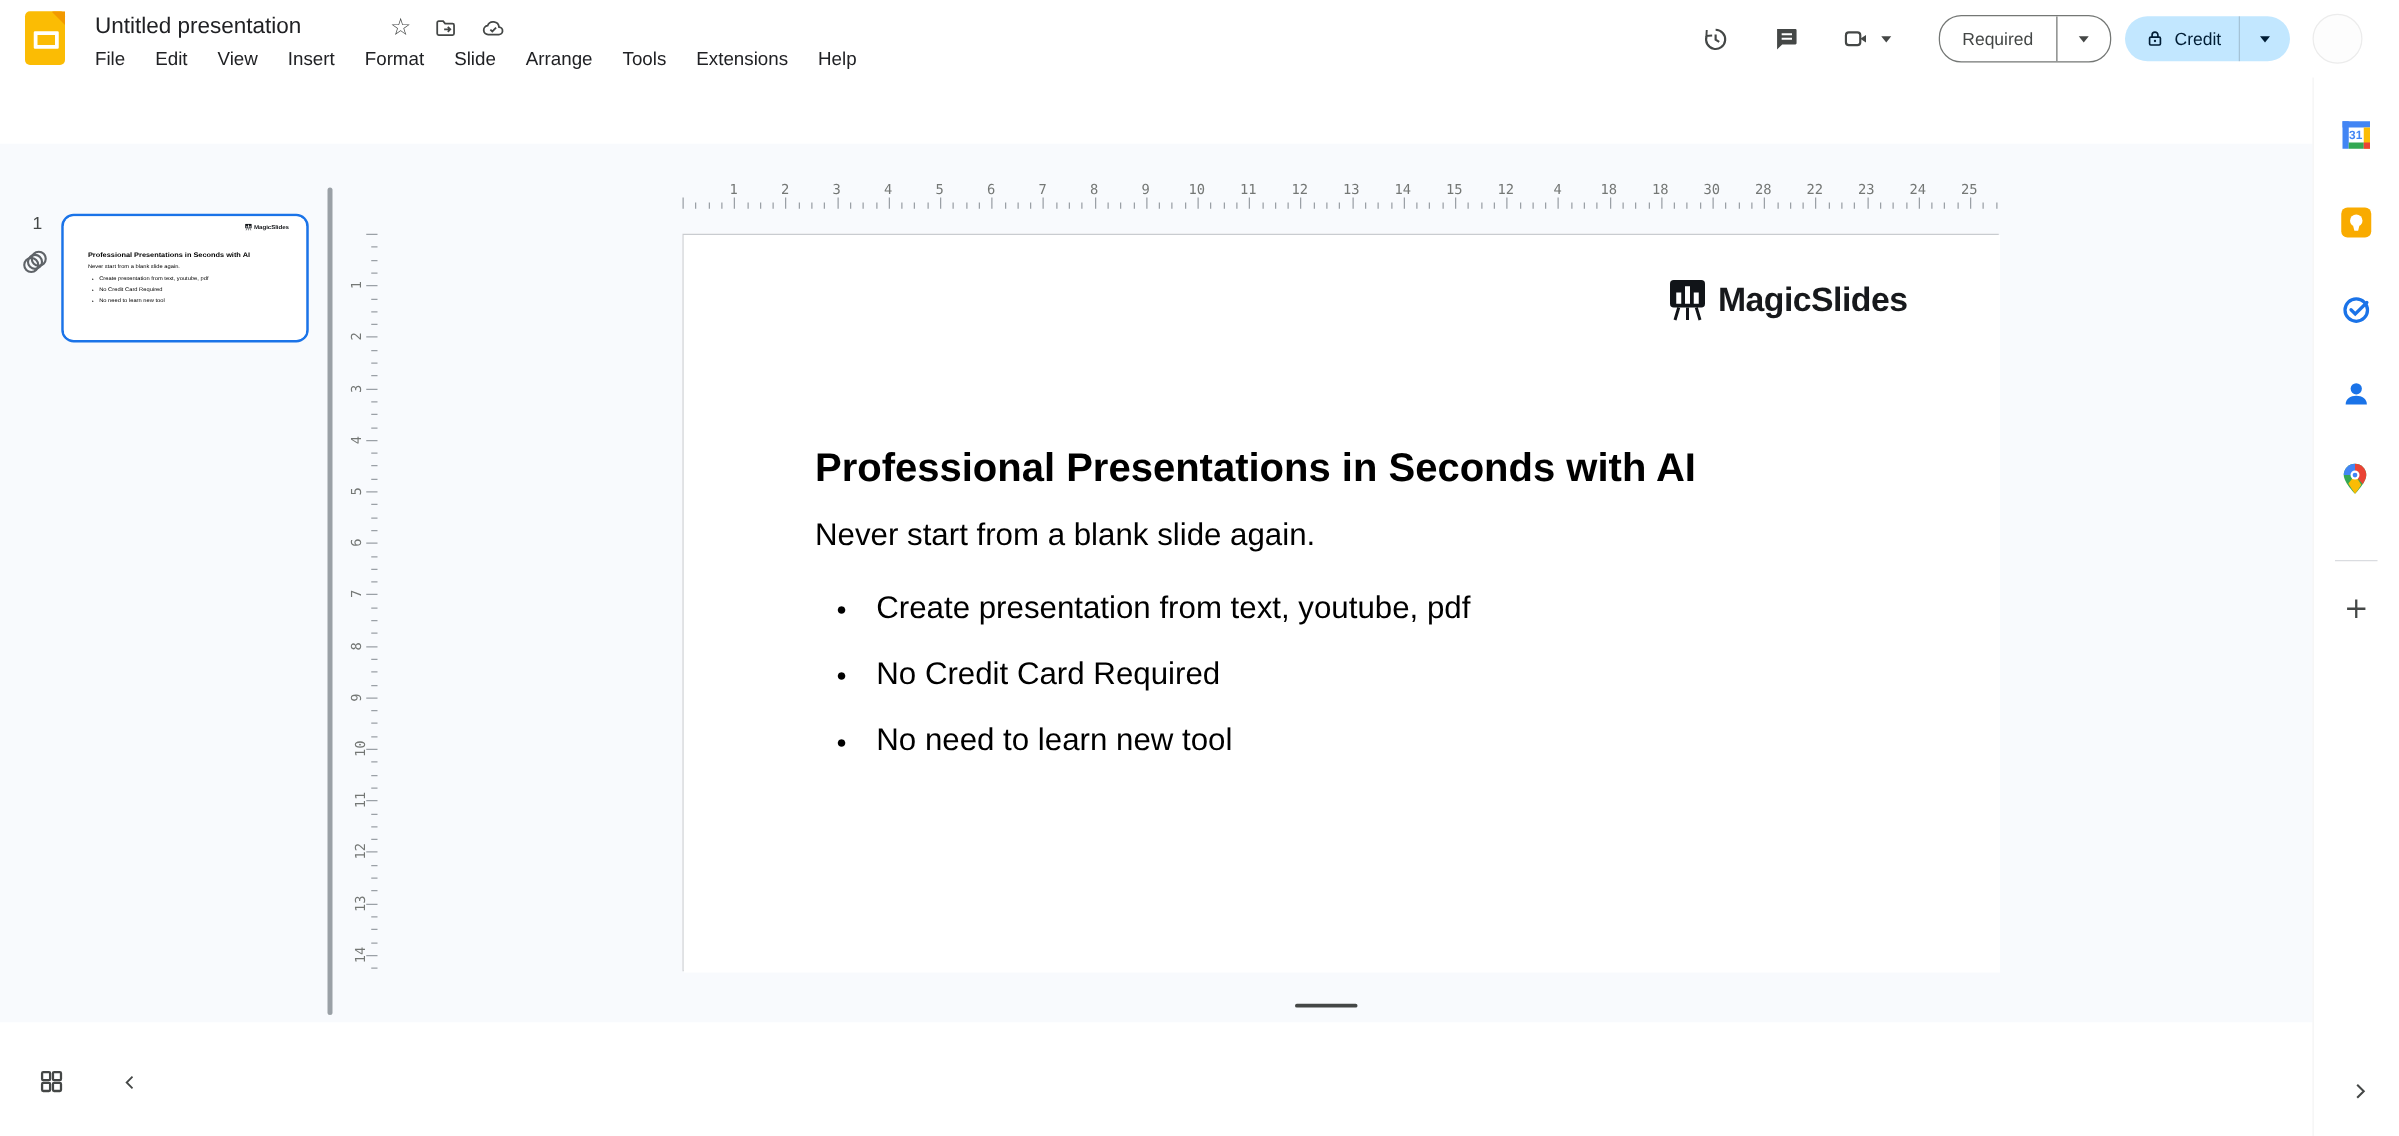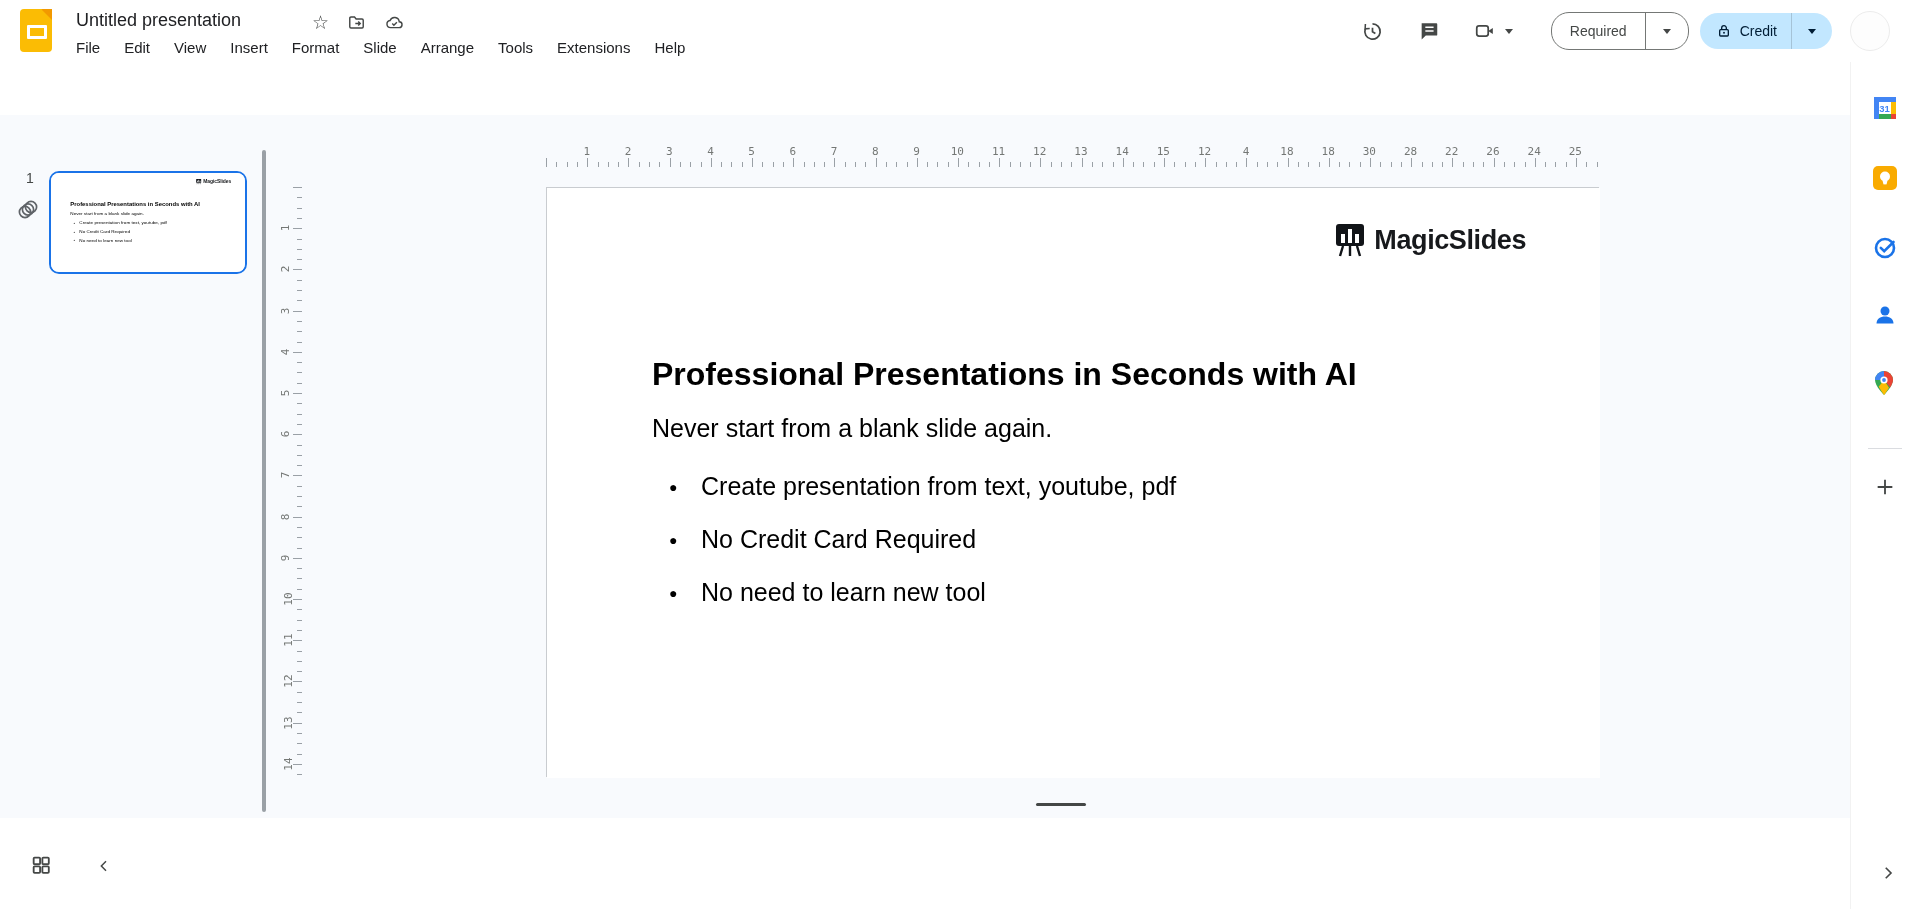--- a/index.html
+++ b/index.html
@@ -429,21 +429,21 @@
       <span class="rnum" style="left: 535.6px;">13</span>
       <span class="rnum" style="left: 576.8px;">14</span>
       <span class="rnum" style="left: 618px;">15</span>
       <span class="rnum" style="left: 659.2px;">12</span>
       <span class="rnum" style="left: 700.4px;">4</span>
       <span class="rnum" style="left: 741.6px;">18</span>
       <span class="rnum" style="left: 782.8px;">18</span>
       <span class="rnum" style="left: 824px;">30</span>
       <span class="rnum" style="left: 865.2px;">28</span>
       <span class="rnum" style="left: 906.4px;">22</span>
-      <span class="rnum" style="left: 947.6px;">26</span>
+      <span class="rnum" style="left: 947.6px;">23</span>
       <span class="rnum" style="left: 988.8px;">24</span>
       <span class="rnum" style="left: 1030px;">25</span>
     </div>
   <div class="left-ruler">
       <span class="tick" style="top: 0px; width: 9px;"></span>
       <span class="tick" style="top: 10.3px; width: 5px;"></span>
       <span class="tick" style="top: 20.6px; width: 5px;"></span>
       <span class="tick" style="top: 30.9px; width: 5px;"></span>
       <span class="tick" style="top: 41.2px; width: 9px;"></span>
       <span class="tick" style="top: 51.5px; width: 5px;"></span>

